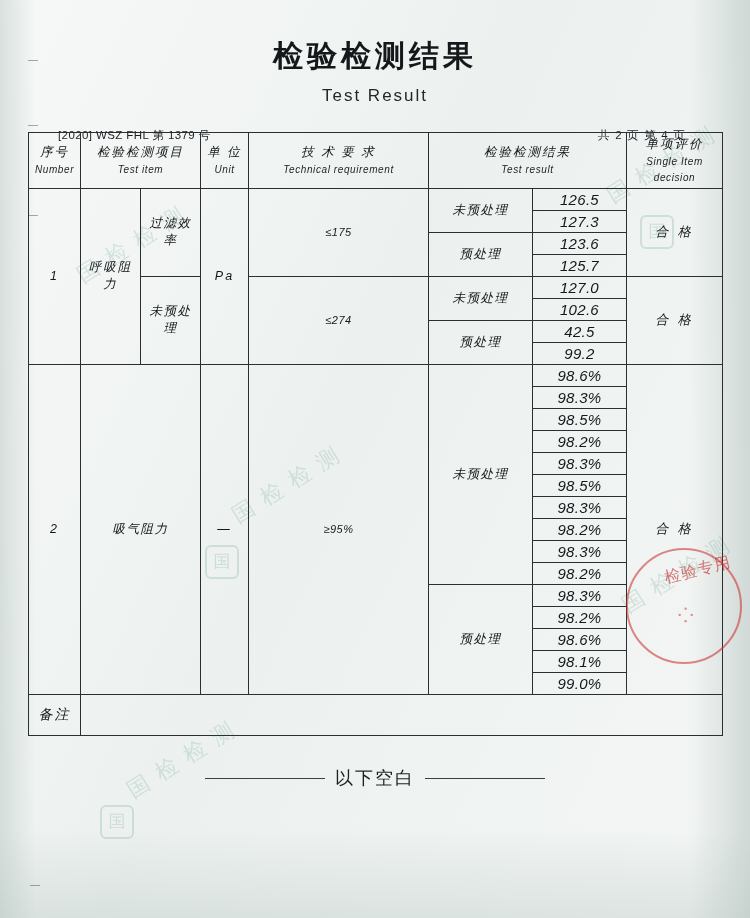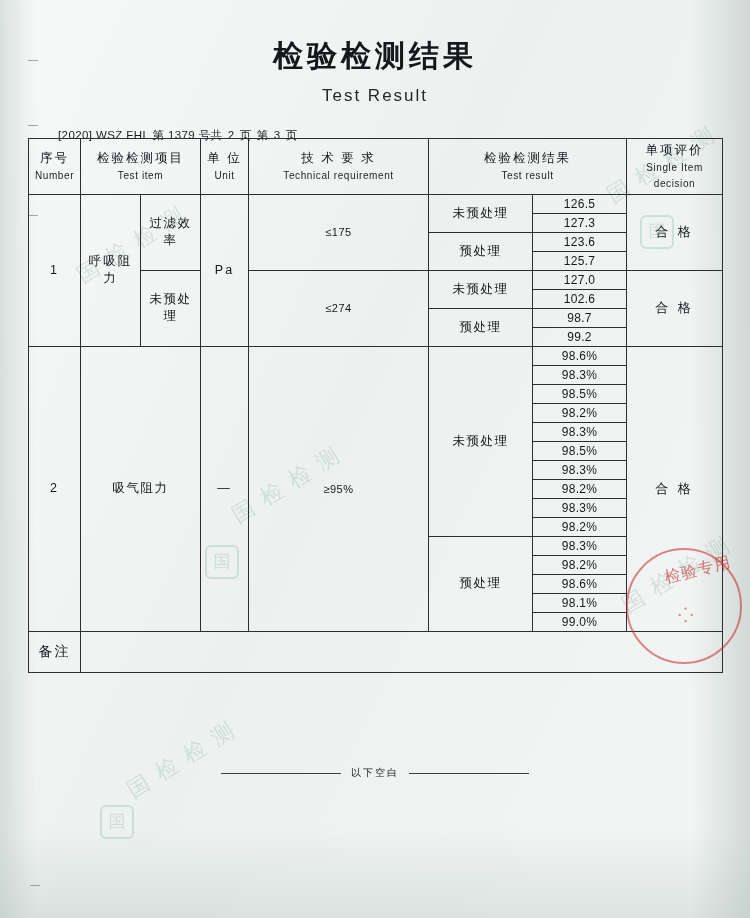--- a/index.html
+++ b/index.html
@@ -63,36 +63,37 @@
     letter-spacing: 2px;
     color: #23282b;
   }
 
   .meta-row {
     position: absolute;
     top: 128px;
     left: 58px;
     right: 42px;
     display: flex;
-    justify-content: flex-start;
+    justify-content: space-between;
     font-size: 11.5px;
     color: #1b1f22;
   }
   .meta-left { letter-spacing: .4px; }
   .meta-right { letter-spacing: 1.2px; padding-right: 22px;}
 
   table.result {
     position: absolute;
-    top: 138px;
+    top: 132px;
     left: 28px;
     width: 694px;
     border-collapse: collapse;
     table-layout: fixed;
     font-size: 12px;
     background: transparent;
+    font-style: italic;
   }
   table.result td, table.result th {
     border: 1px solid #2b2f33;
     text-align: center;
     vertical-align: middle;
     padding: 2px 3px;
     font-weight: normal;
     color: #14181b;
   }
   .hdr-cn {
@@ -107,42 +108,42 @@
     display: block;
     line-height: 1.6;
     color: #1c2023;
   }
   .vtext {
     font-size: 12.5px;
     letter-spacing: 2px;
     line-height: 1.35;
   }
   .cell-cn { font-size: 12.5px; letter-spacing: 1.5px; }
-  .num { font-size: 12px; letter-spacing: .3px; }
+  .num { font-size: 15px; letter-spacing: .3px; }
   .pass { font-size: 13px; letter-spacing: 3px; }
   .req { font-size: 11px; letter-spacing: .5px; }
 
   .remark-cell {
     text-align: left;
     padding-left: 8px;
     letter-spacing: 2px;
     font-size: 14px;
     height: 36px;
   }
 
   .blank-line {
     position: absolute;
     top: 766px;
     left: 0;
     width: 100%;
     display: flex;
     align-items: center;
     justify-content: center;
     gap: 10px;
-    font-size: 10px;
+    font-size: 18px;
     letter-spacing: 2px;
     color: #1b1f22;
     text-align: right;
   }
   .blank-line .rule {
     display: block;
     width: 120px;
     height: 1px;
     background: #3a3f43;
   }
@@ -231,21 +232,21 @@
   <div class="edge-mark" style="left:28px; top:60px;"></div>
   <div class="edge-mark" style="left:28px; top:125px;"></div>
   <div class="edge-mark" style="left:28px; top:215px;"></div>
   <div class="edge-mark" style="left:30px; top:885px;"></div>
 
   <div class="title">检验检测结果</div>
   <div class="subtitle">Test    Result</div>
 
   <div class="meta-row">
     <div class="meta-left">[2020] WSZ FHL 第 1379 号</div>
-    <div class="meta-right">共  2  页 第  3  页</div>
+    <div class="meta-right">共  2  页 第  4  页</div>
   </div>
 
   <table class="result">
     <colgroup>
       <col style="width:52px">
       <col style="width:60px">
       <col style="width:60px">
       <col style="width:48px">
       <col style="width:180px">
       <col style="width:104px">
@@ -311,21 +312,21 @@
         <td rowspan="4" class="req">≤274</td>
         <td rowspan="2" class="cell-cn">未预处理</td>
         <td class="num">127.0</td>
         <td rowspan="4" class="pass">合 格</td>
       </tr>
       <tr>
         <td class="num">102.6</td>
       </tr>
       <tr>
         <td rowspan="2" class="cell-cn">预处理</td>
-        <td class="num">98.7</td>
+        <td class="num">42.5</td>
       </tr>
       <tr>
         <td class="num">99.2</td>
       </tr>
 
       <tr>
         <td rowspan="15" class="vtext">2</td>
         <td rowspan="15" colspan="2" class="cell-cn">吸气阻力</td>
         <td rowspan="15" class="vtext">—</td>
         <td rowspan="15" class="req">≥95%</td>

